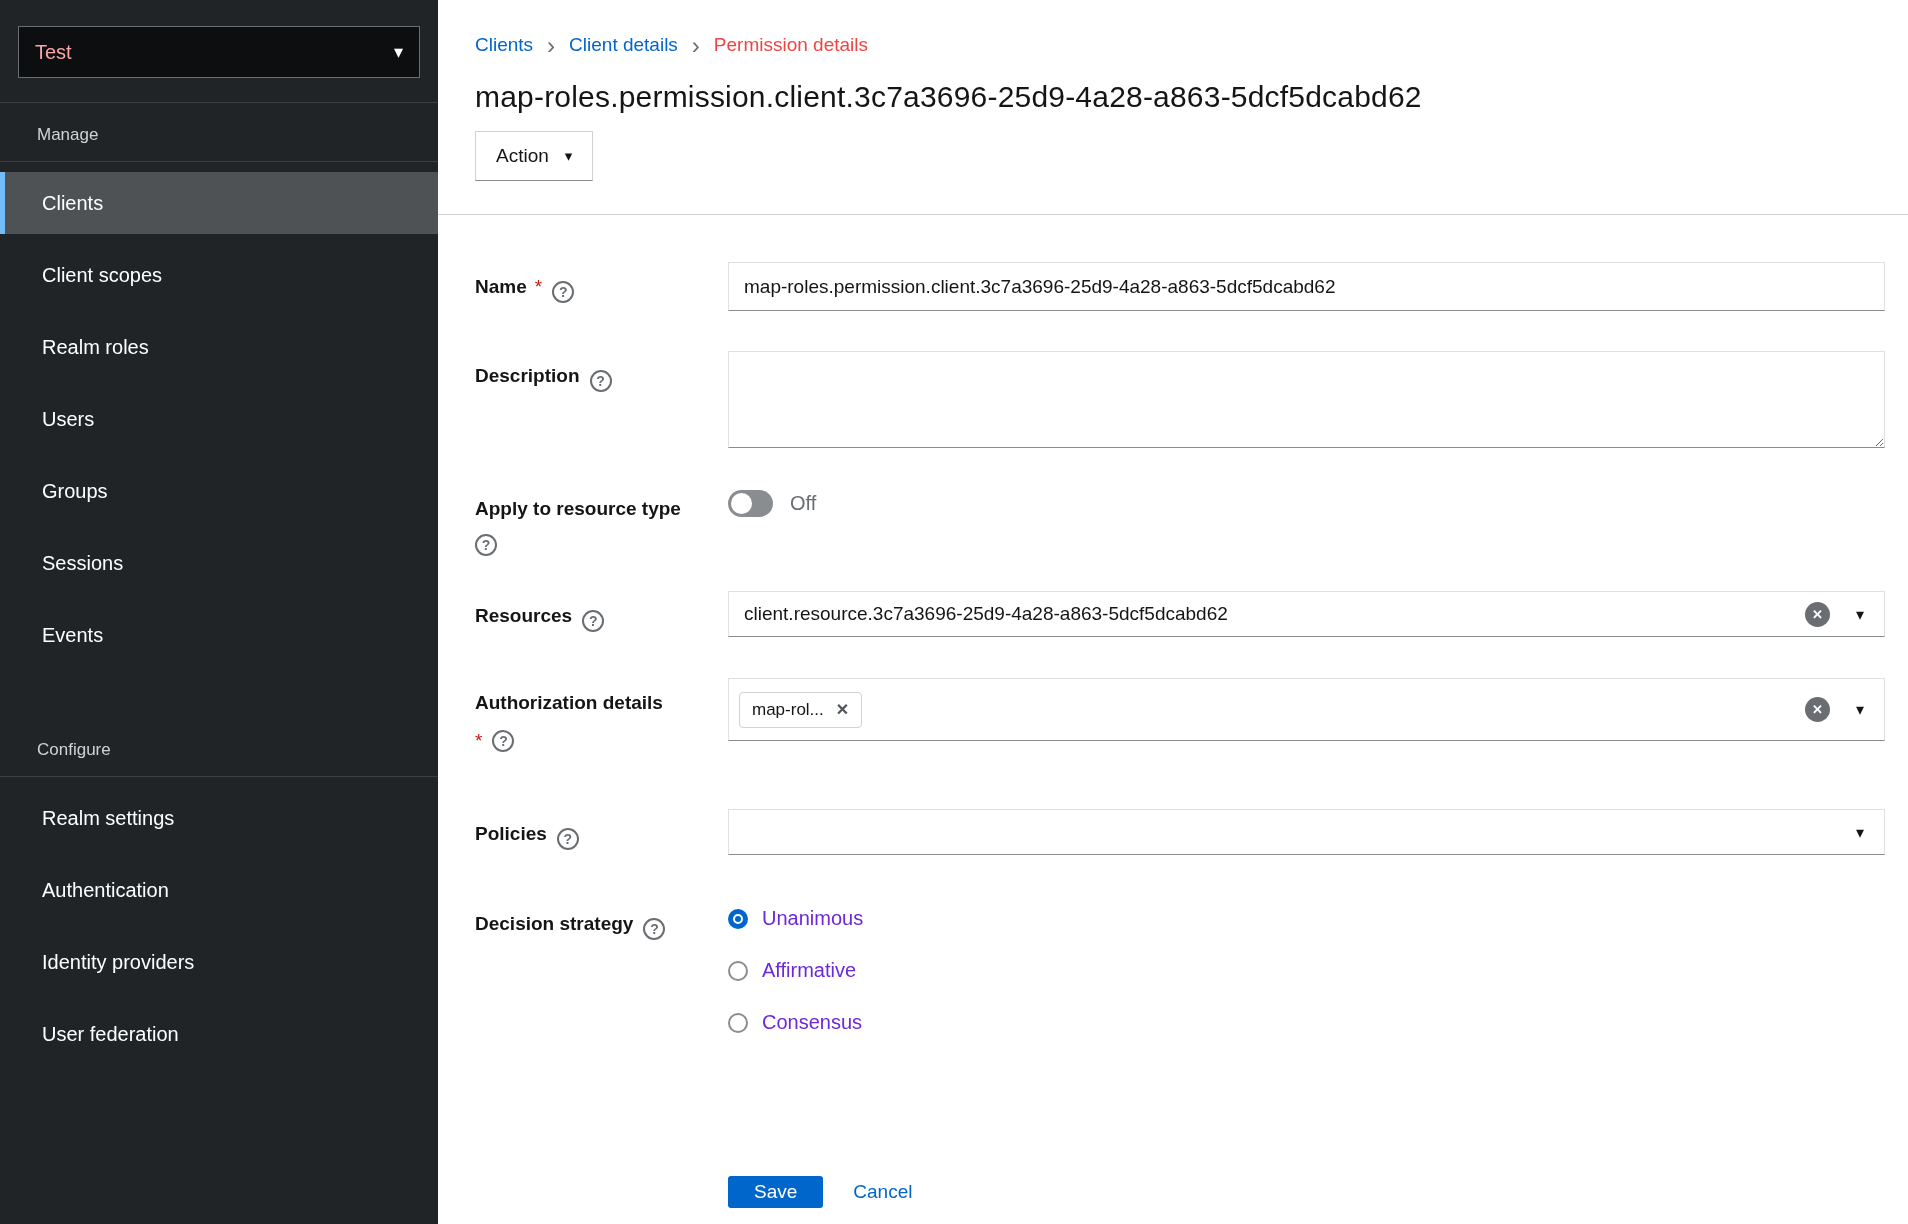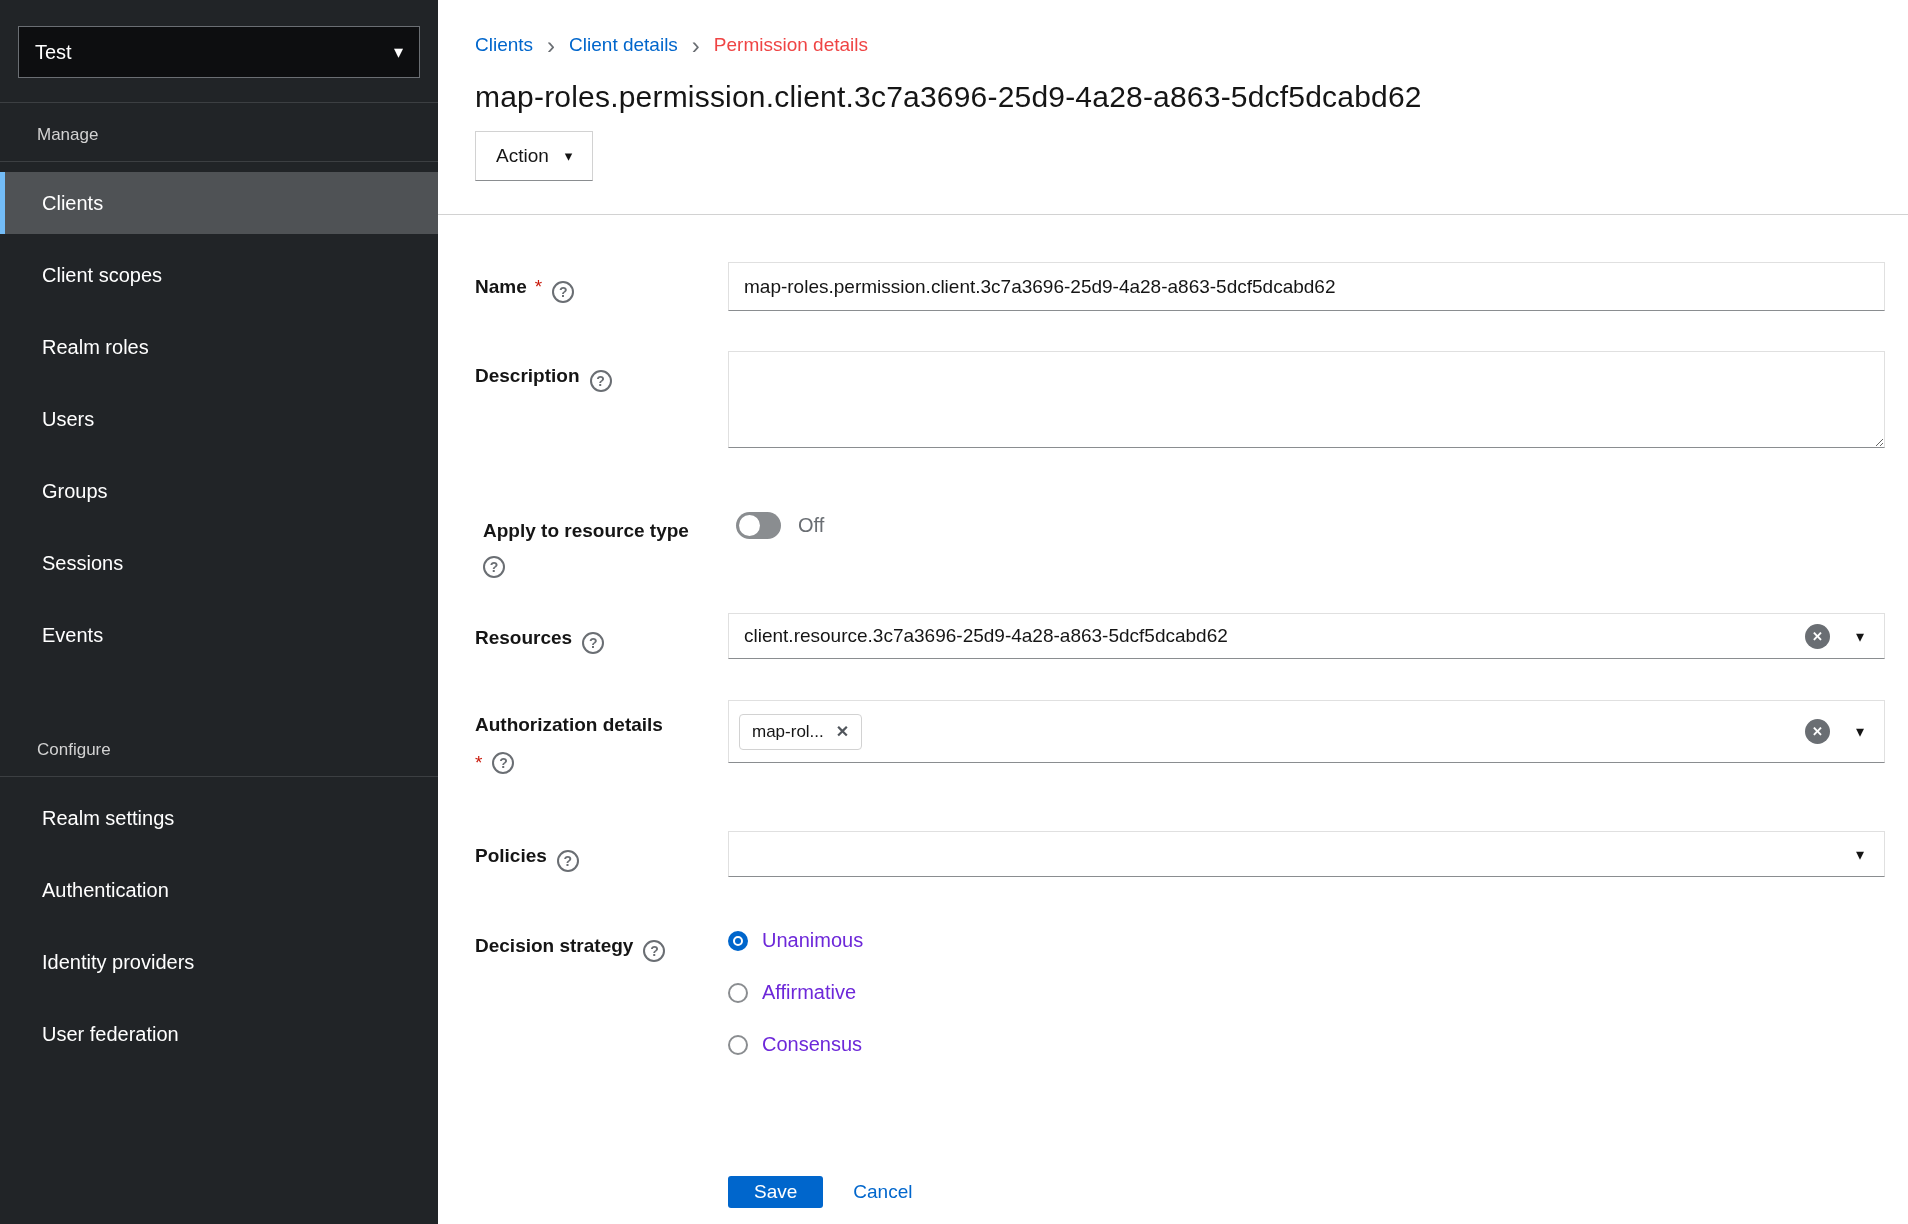--- a/index.html
+++ b/index.html
@@ -14,21 +14,21 @@
     width:438px; min-width:438px; height:1224px;
     background:#212427; color:#ffffff;
     display:flex; flex-direction:column;
   }
   .realm-area { padding:26px 18px 24px 18px; border-bottom:1px solid #3c3f42; }
   .realm-selector {
     height:52px; background:#0d0e10; border:1px solid #6a6e73;
     display:flex; align-items:center; justify-content:space-between;
     padding:0 16px; cursor:pointer;
   }
-  .realm-selector .realm-name { font-size:20px; color:#ffffff; }
+  .realm-selector .realm-name { font-size:20px; color:#fca5a5; }
   .realm-selector .caret { color:#ffffff; font-size:18px; }
 
   .nav-section-title {
     font-size:17px; color:#d2d2d2; padding:22px 0 16px 37px;
     border-bottom:1px solid #3c3f42; margin-bottom:10px;
   }
   ul.nav-list { list-style:none; }
   .nav-item {
     height:62px; display:flex; align-items:center;
     padding-left:37px; font-size:20px; color:#ffffff;
@@ -54,22 +54,22 @@
   }
   .action-dropdown .action-label { font-size:19px; color:#151515; }
   .action-dropdown .caret { font-size:15px; color:#151515; margin-left:16px; }
 
   .header-divider { border:none; border-top:1px solid #d2d2d2; margin:33px -23px 0 -37px; }
 
   
   .form { margin-top:47px; }
   .form-row { display:grid; grid-template-columns:253px 1fr; align-items:start; }
   .row-name        { margin-bottom:40px; }
-  .row-description { margin-bottom:58px; }
-  .row-apply       { margin-bottom:35px;margin-left:8px; }
+  .row-description { margin-bottom:36px; }
+  .row-apply       { margin-bottom:35px; }
   .row-resources   { margin-bottom:41px; }
   .row-authscopes  { margin-bottom:55px; }
   .row-policies    { margin-bottom:44px;margin-top:8px; }
   .row-decision    { margin-bottom:0; }
 
   .field-label { font-size:19px; font-weight:700; color:#151515; padding-top:12px; line-height:26px; }
   .field-label .label-line2 { display:flex; align-items:center; margin-top:12px; }
   .required { color:#c9190b; font-size:19px; margin-left:8px; font-weight:400; }
   .help-icon {
     display:inline-flex; align-items:center; justify-content:center;

